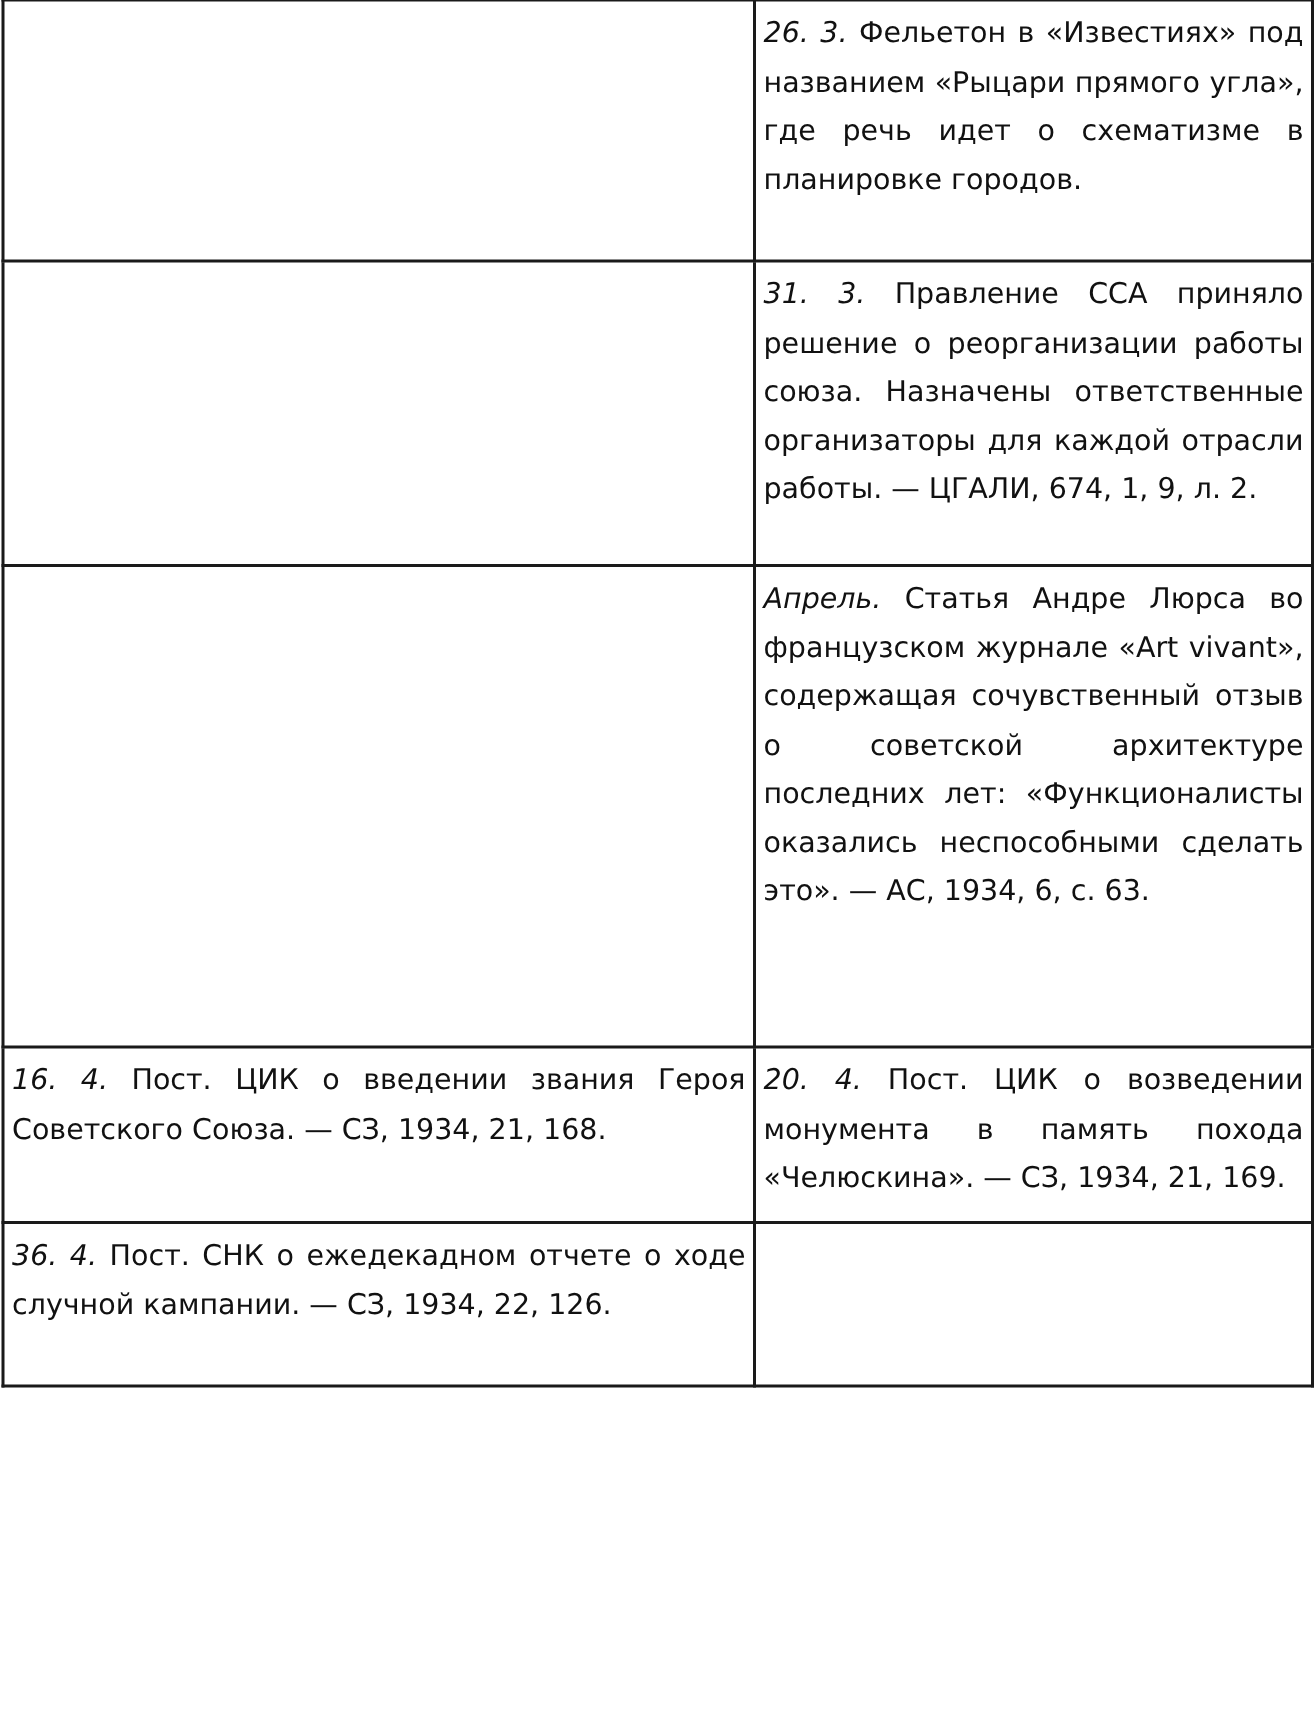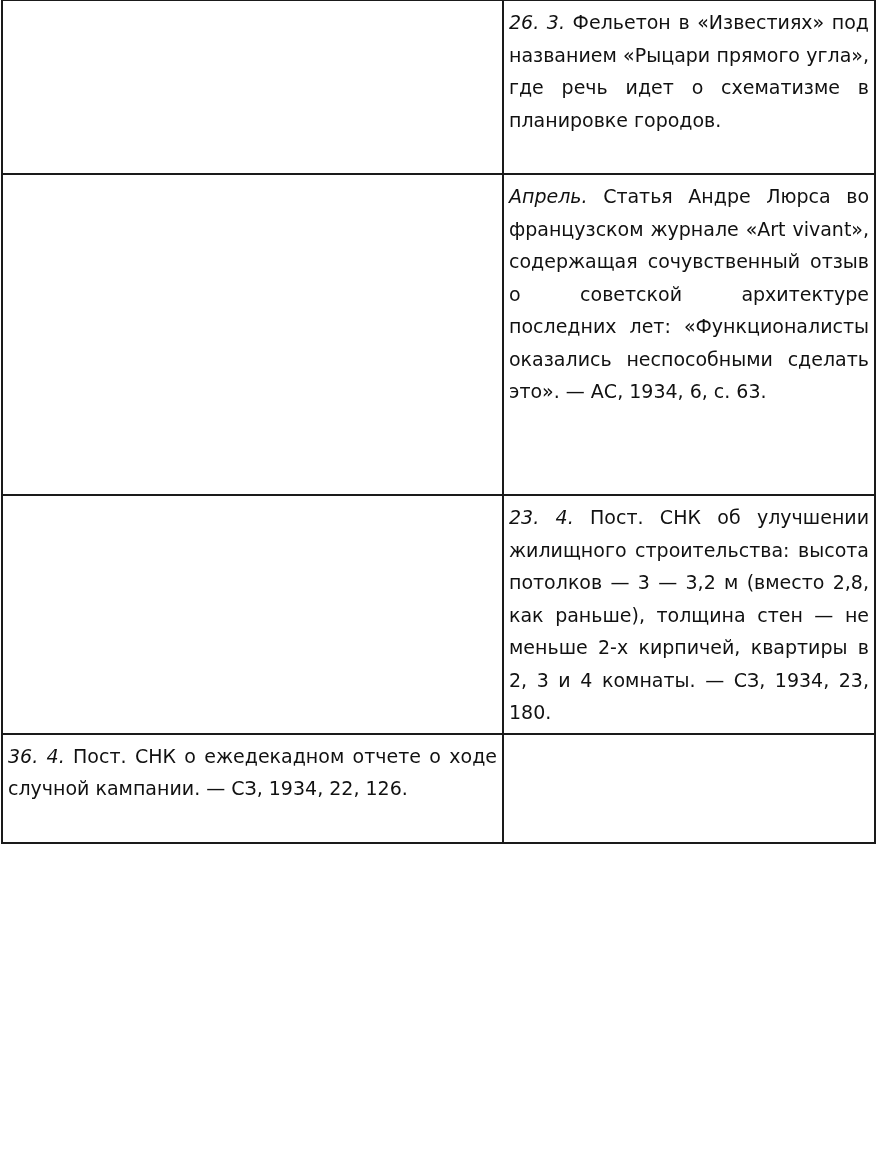--- a/index.html
+++ b/index.html
@@ -52,26 +52,30 @@
 <table class="chronicle-table">
   <colgroup>
     <col class="left">
     <col class="right">
   </colgroup>
   <tbody>
     <tr class="r1">
       <td></td>
       <td><span class="date">26. 3.</span> <span>Фельетон в «Известиях» под названием «Рыцари прямого угла», где речь идет о схематизме в планировке городов.</span></td>
     </tr>
+    <tr class="r2">
+      <td></td>
+      <td><span class="date">31. 3.</span> <span>Правление ССА приняло решение о реорганизации работы союза. Назначены ответственные организаторы для каждой отрасли работы. — ЦГАЛИ, 674, 1, 9, л. 2.</span></td>
+    </tr>
     <tr class="r3">
       <td></td>
       <td><span class="date">Апрель.</span> <span>Статья Андре Люрса во французском журнале «Art vivant», содержащая сочувственный отзыв о советской архитектуре последних лет: «Функционалисты оказались неспособными сделать это». — АС, 1934, 6, с. 63.</span></td>
     </tr>
-    <tr class="r5">
-      <td></td>
-      <td><span class="date">23. 4.</span> <span>Пост. СНК об улучшении жилищного строительства: высота потолков — 3 — 3,2 м (вместо 2,8, как раньше), толщина стен — не меньше 2-х кирпичей, квартиры в 2, 3 и 4 комнаты. — СЗ, 1934, 23, 180.</span></td>
+    <tr class="r4">
+      <td><span class="date">16. 4.</span> <span>Пост. ЦИК о введении звания Героя Советского Союза. — СЗ, 1934, 21, 168.</span></td>
+      <td><span class="date">20. 4.</span> <span>Пост. ЦИК о возведении монумента в память похода «Челюскина». — СЗ, 1934, 21, 169.</span></td>
     </tr>
     <tr class="r6">
       <td><span class="date">36. 4.</span> <span>Пост. СНК о ежедекадном отчете о ходе случной кампании. — СЗ, 1934, 22, 126.</span></td>
       <td></td>
     </tr>
   </tbody>
 </table>
 
 </body></html>

